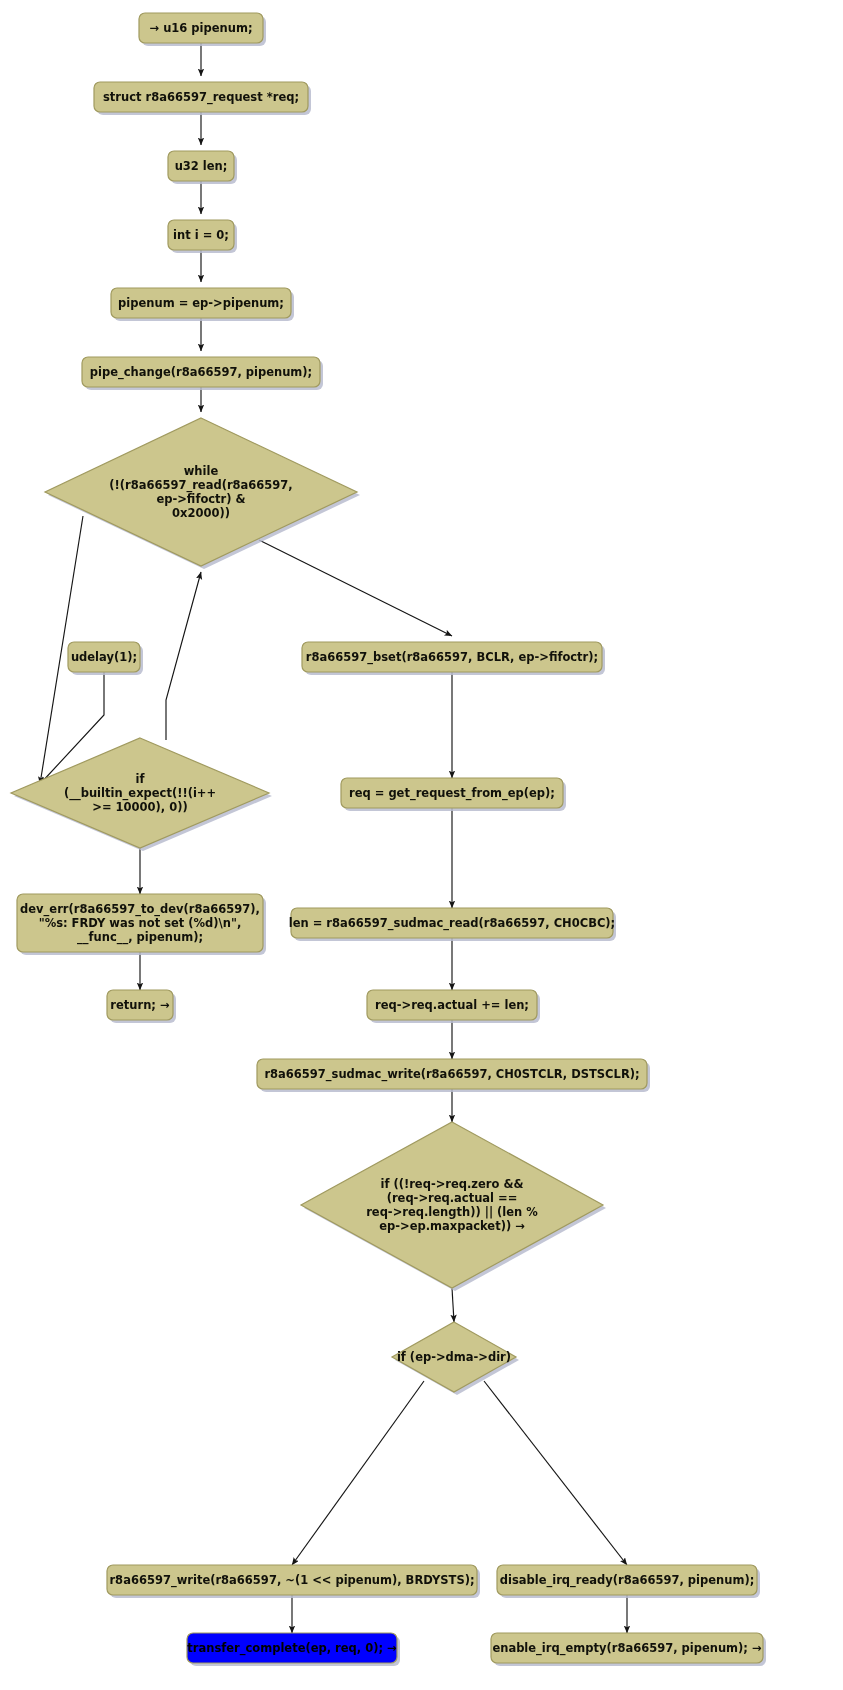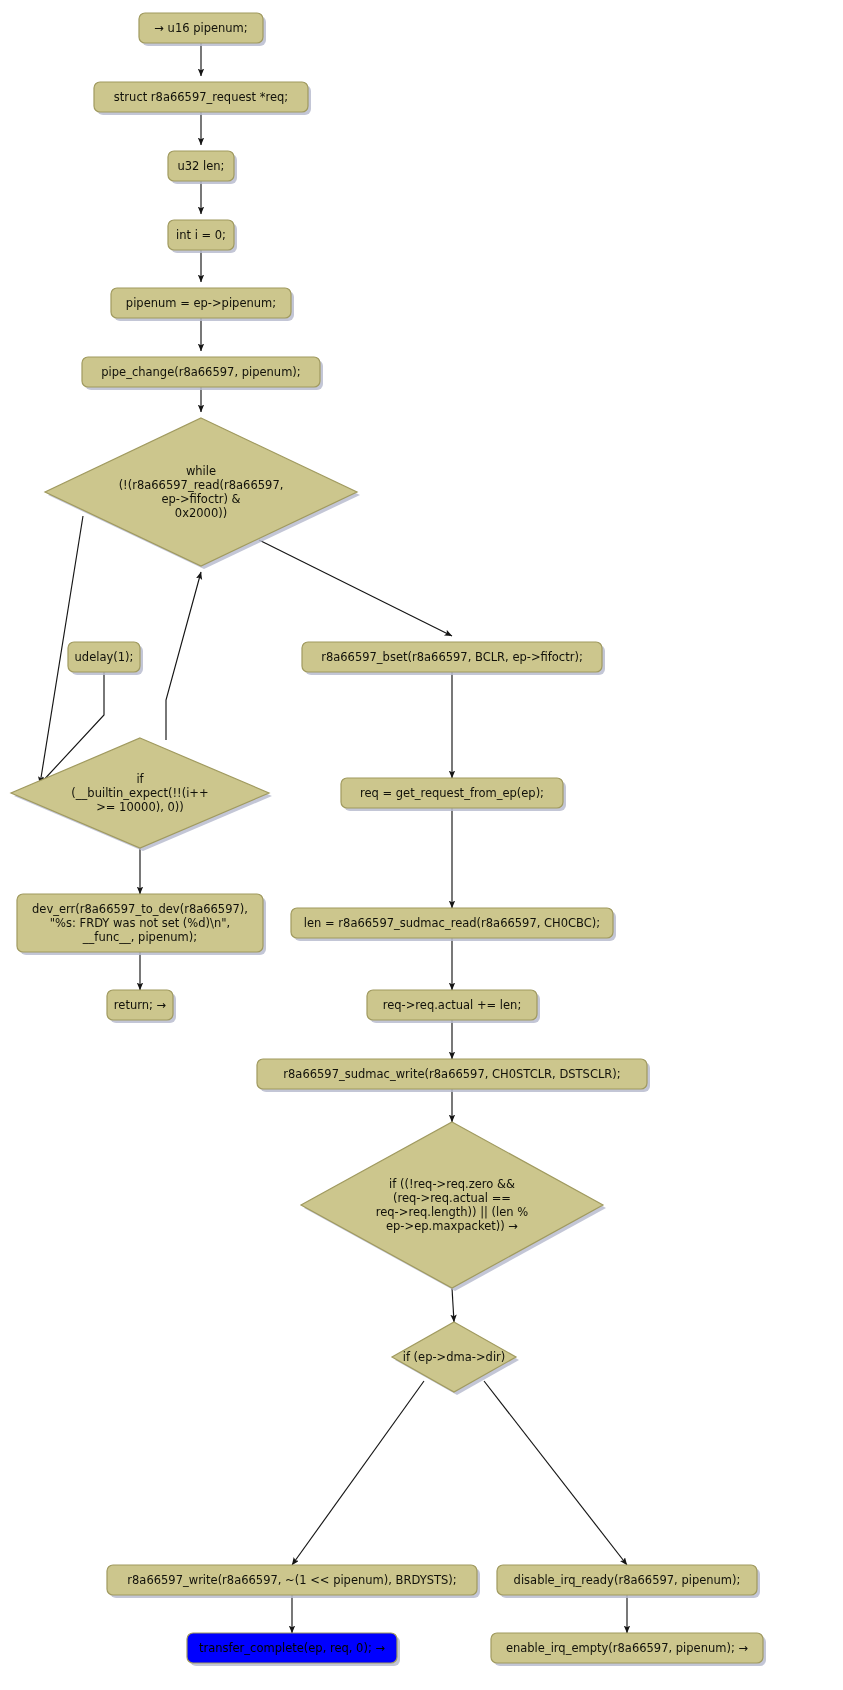--- a/index.html
+++ b/index.html
@@ -11,20 +11,21 @@
   body {
     width: 843px;
     height: 1690px;
     overflow: hidden;
     font-family: "DejaVu Sans", sans-serif;
   }
   #chart-root {
     position: relative;
     width: 843px;
     height: 1690px;
+    font-weight: bold;
   }
   svg#flow {
     display: block;
     width: 843px;
     height: 1690px;
   }
   .node-shape {
     stroke: #a09a5f;
     stroke-width: 1.2;
   }

